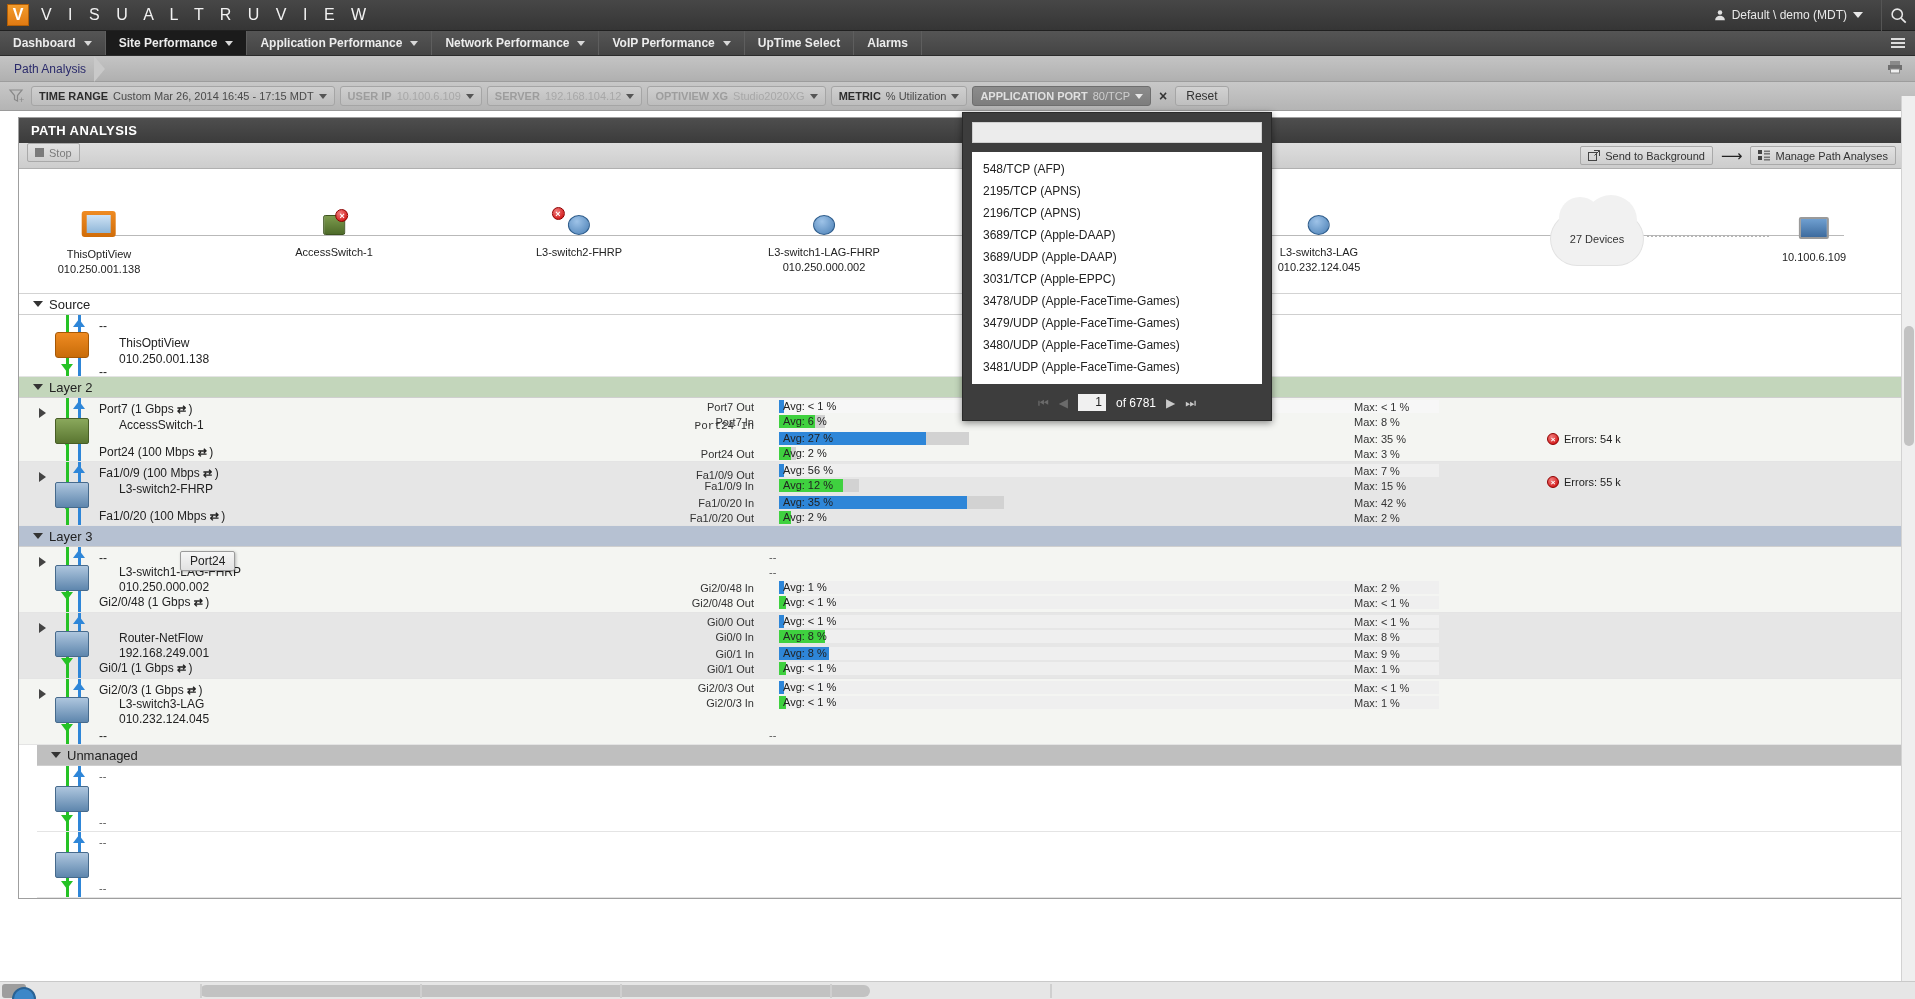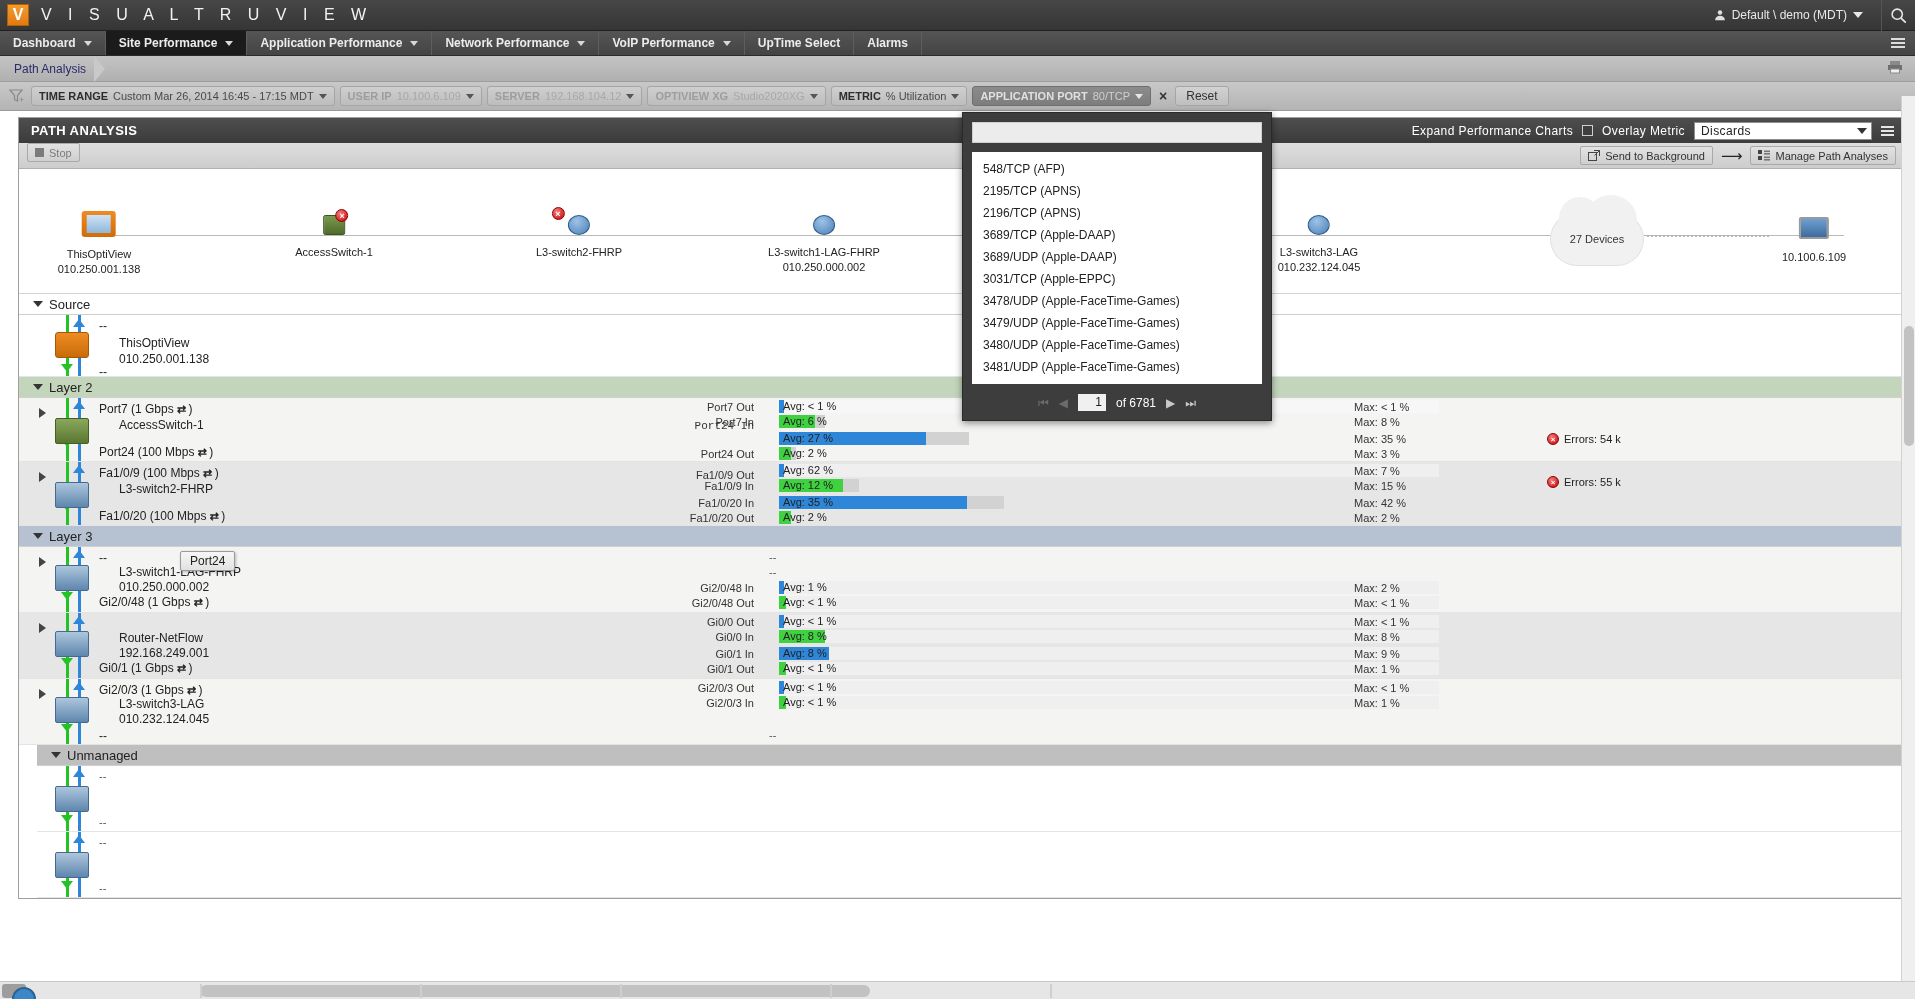--- a/index.html
+++ b/index.html
@@ -334,34 +334,20 @@
     <span class="v">80/TCP</span>
     <span class="pcar"></span>
   </div>
   <div class="xbtn">×</div>
   <div class="resetbtn">Reset</div>
 </div>
 
 <div class="panel">
   <div class="panel-hd">
     <span>PATH ANALYSIS</span>
-    <div class="right">
-      <span>Expand Performance Charts</span>
-      <span class="chk"></span>
-      <span>Overlay Metric</span>
-      <div class="selectbox">
-        <span>Discards</span>
-        <span class="pcar"></span>
-      </div>
-      <div class="hamb2">
-          <i></i>
-          <i></i>
-          <i></i>
-        </div>
-    </div>
   </div>
 
   <div class="toolrow">
     <div class="btn">
       <span class="sq"></span>
       <span>Stop</span>
     </div>
     <div class="tr-right">
       <div class="btn on">
         <svg width="12" height="12" viewBox="0 0 12 12">
@@ -513,21 +499,21 @@
     <div class="rail-up" style="top:3px;"></div>
       <div class="rail-dn" style="bottom:14px;"></div>
     <div class="devico blue" style="top:20px;"></div>
     <div class="ifcol" style="top:4px;"><span>Fa1/0/9 (100 Mbps</span> <span class="swapico">⇄</span> )</div>
     <div class="ifcol ind" style="top:20px;">L3-switch2-FHRP</div>
     <div class="ifcol" style="top:47px;"><span>Fa1/0/20 (100 Mbps</span> <span class="swapico">⇄</span> )</div>
 
     <div class="mlabel" style="left:625px;top:7px;">Fa1/0/9 Out</div>
     <div class="bartrack" style="left:760px;top:2px;width:660px;background:#efefef;"></div>
     <div class="barfill blue" style="left:760px;top:2px;width:5px;"></div>
-    <div class="bartext" style="left:764px;top:2px;">Avg: 62 %</div>
+    <div class="bartext" style="left:764px;top:2px;">Avg: 56 %</div>
     <div class="maxlabel" style="top:3px;">Max: 7 %</div>
 
     <div class="mlabel" style="left:625px;top:18px;">Fa1/0/9 In</div>
     <div class="barbg" style="left:760px;top:17px;width:80px;"></div>
     <div class="barfill green" style="left:760px;top:17px;width:64px;"></div>
     <div class="bartext" style="left:764px;top:17px;">Avg: 12 %</div>
     <div class="maxlabel" style="top:18px;">Max: 15 %</div>
 
     <div class="mlabel" style="left:625px;top:35px;">Fa1/0/20 In</div>
     <div class="barbg" style="left:760px;top:34px;width:225px;"></div>

